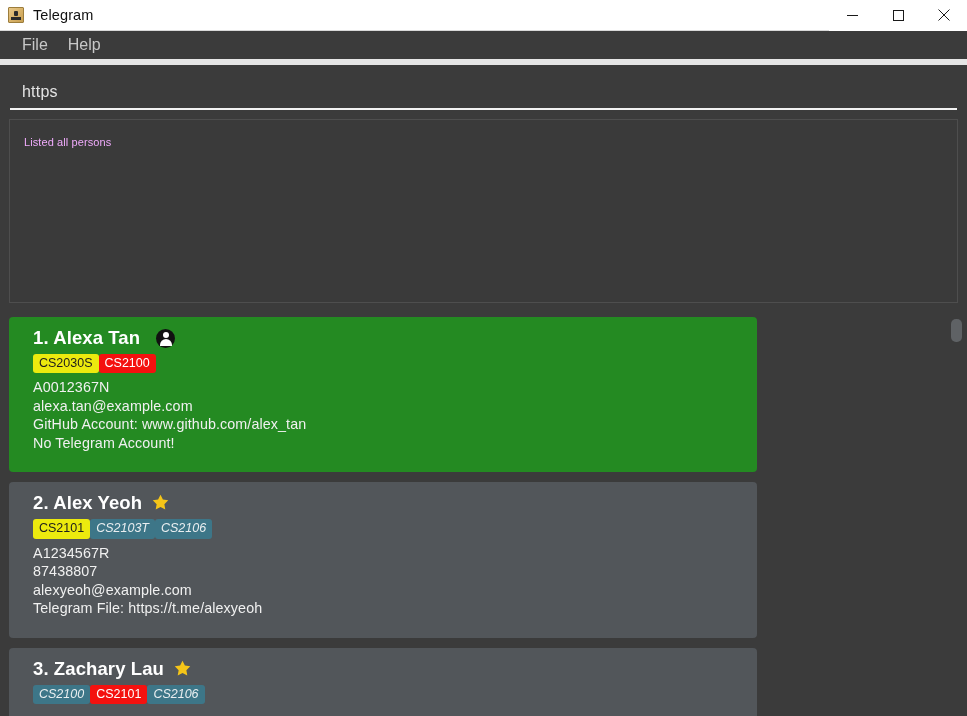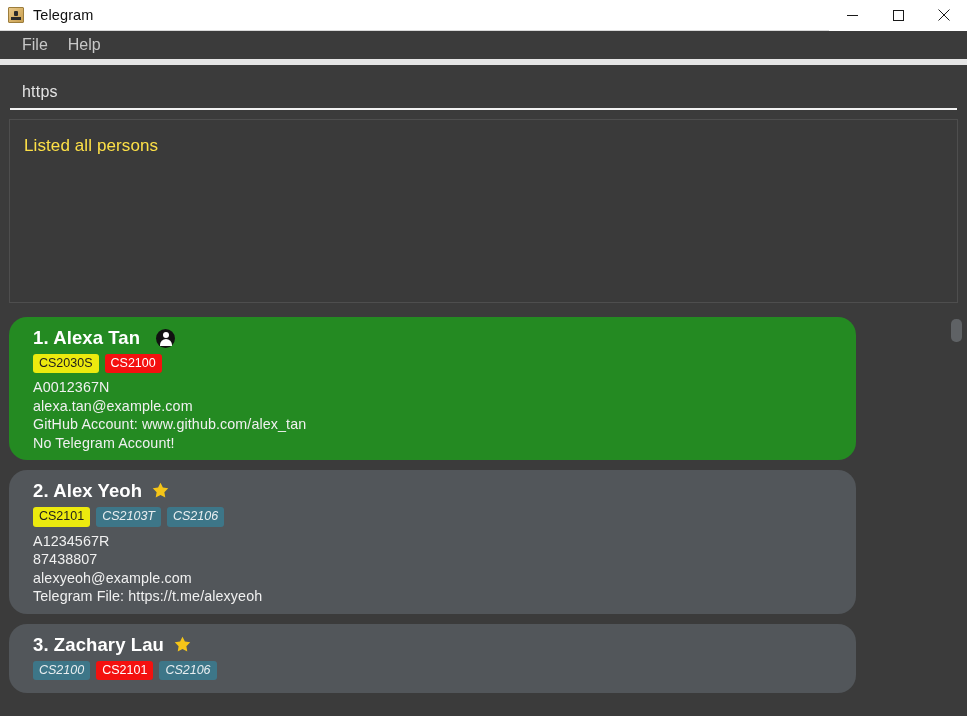--- a/index.html
+++ b/index.html
@@ -120,43 +120,43 @@
     background: #3b3b3b;
     padding: 9px 9px 6px 9px;
   }
   #result-display {
     height: 184px;
     border: 1px solid #4e4e4e;
     background: #3a3a3a;
     padding: 16px 14px;
   }
   #result-text {
-    font-size: 17px;
-    color: #fde047;
+    font-size: 11px;
+    color: #f0abfc;
     letter-spacing: 0.1px;
   }
 
   
   #list-panel {
     flex: 1;
     background: #3b3b3b;
     position: relative;
     overflow: hidden;
     padding: 8px 9px 0 9px;
   }
   #list-inner {
     display: flex;
     flex-direction: column;
     gap: 10px;
   }
 
   .person-card {
-    width: 847px;
-    border-radius: 18px;
-    padding: 10px 0 8px 24px;
+    width: 748px;
+    border-radius: 4px;
+    padding: 10px 0 20px 24px;
     position: relative;
   }
   .person-card.selected { background: #248a22; }
   .person-card.normal   { background: #52565a; }
 
   .card-title-row {
     display: flex;
     align-items: center;
     gap: 9px;
     margin-bottom: 5px;
@@ -192,21 +192,20 @@
     left: 3.5px; top: 10.5px;
     width: 12px; height: 7px;
     border-radius: 6px 6px 0 0;
     background: #ffffff;
   }
 
   .icon-star { flex: 0 0 auto; display: block; margin-bottom: 1px; }
 
   .tag-row {
     display: flex;
-    gap: 6px;
     margin-bottom: 5px;
     flex-wrap: wrap;
   }
   .tag {
     font-size: 12.5px;
     padding: 2px 6px 3px 6px;
     border-radius: 3px;
     line-height: 1.15;
     white-space: nowrap;
   }

